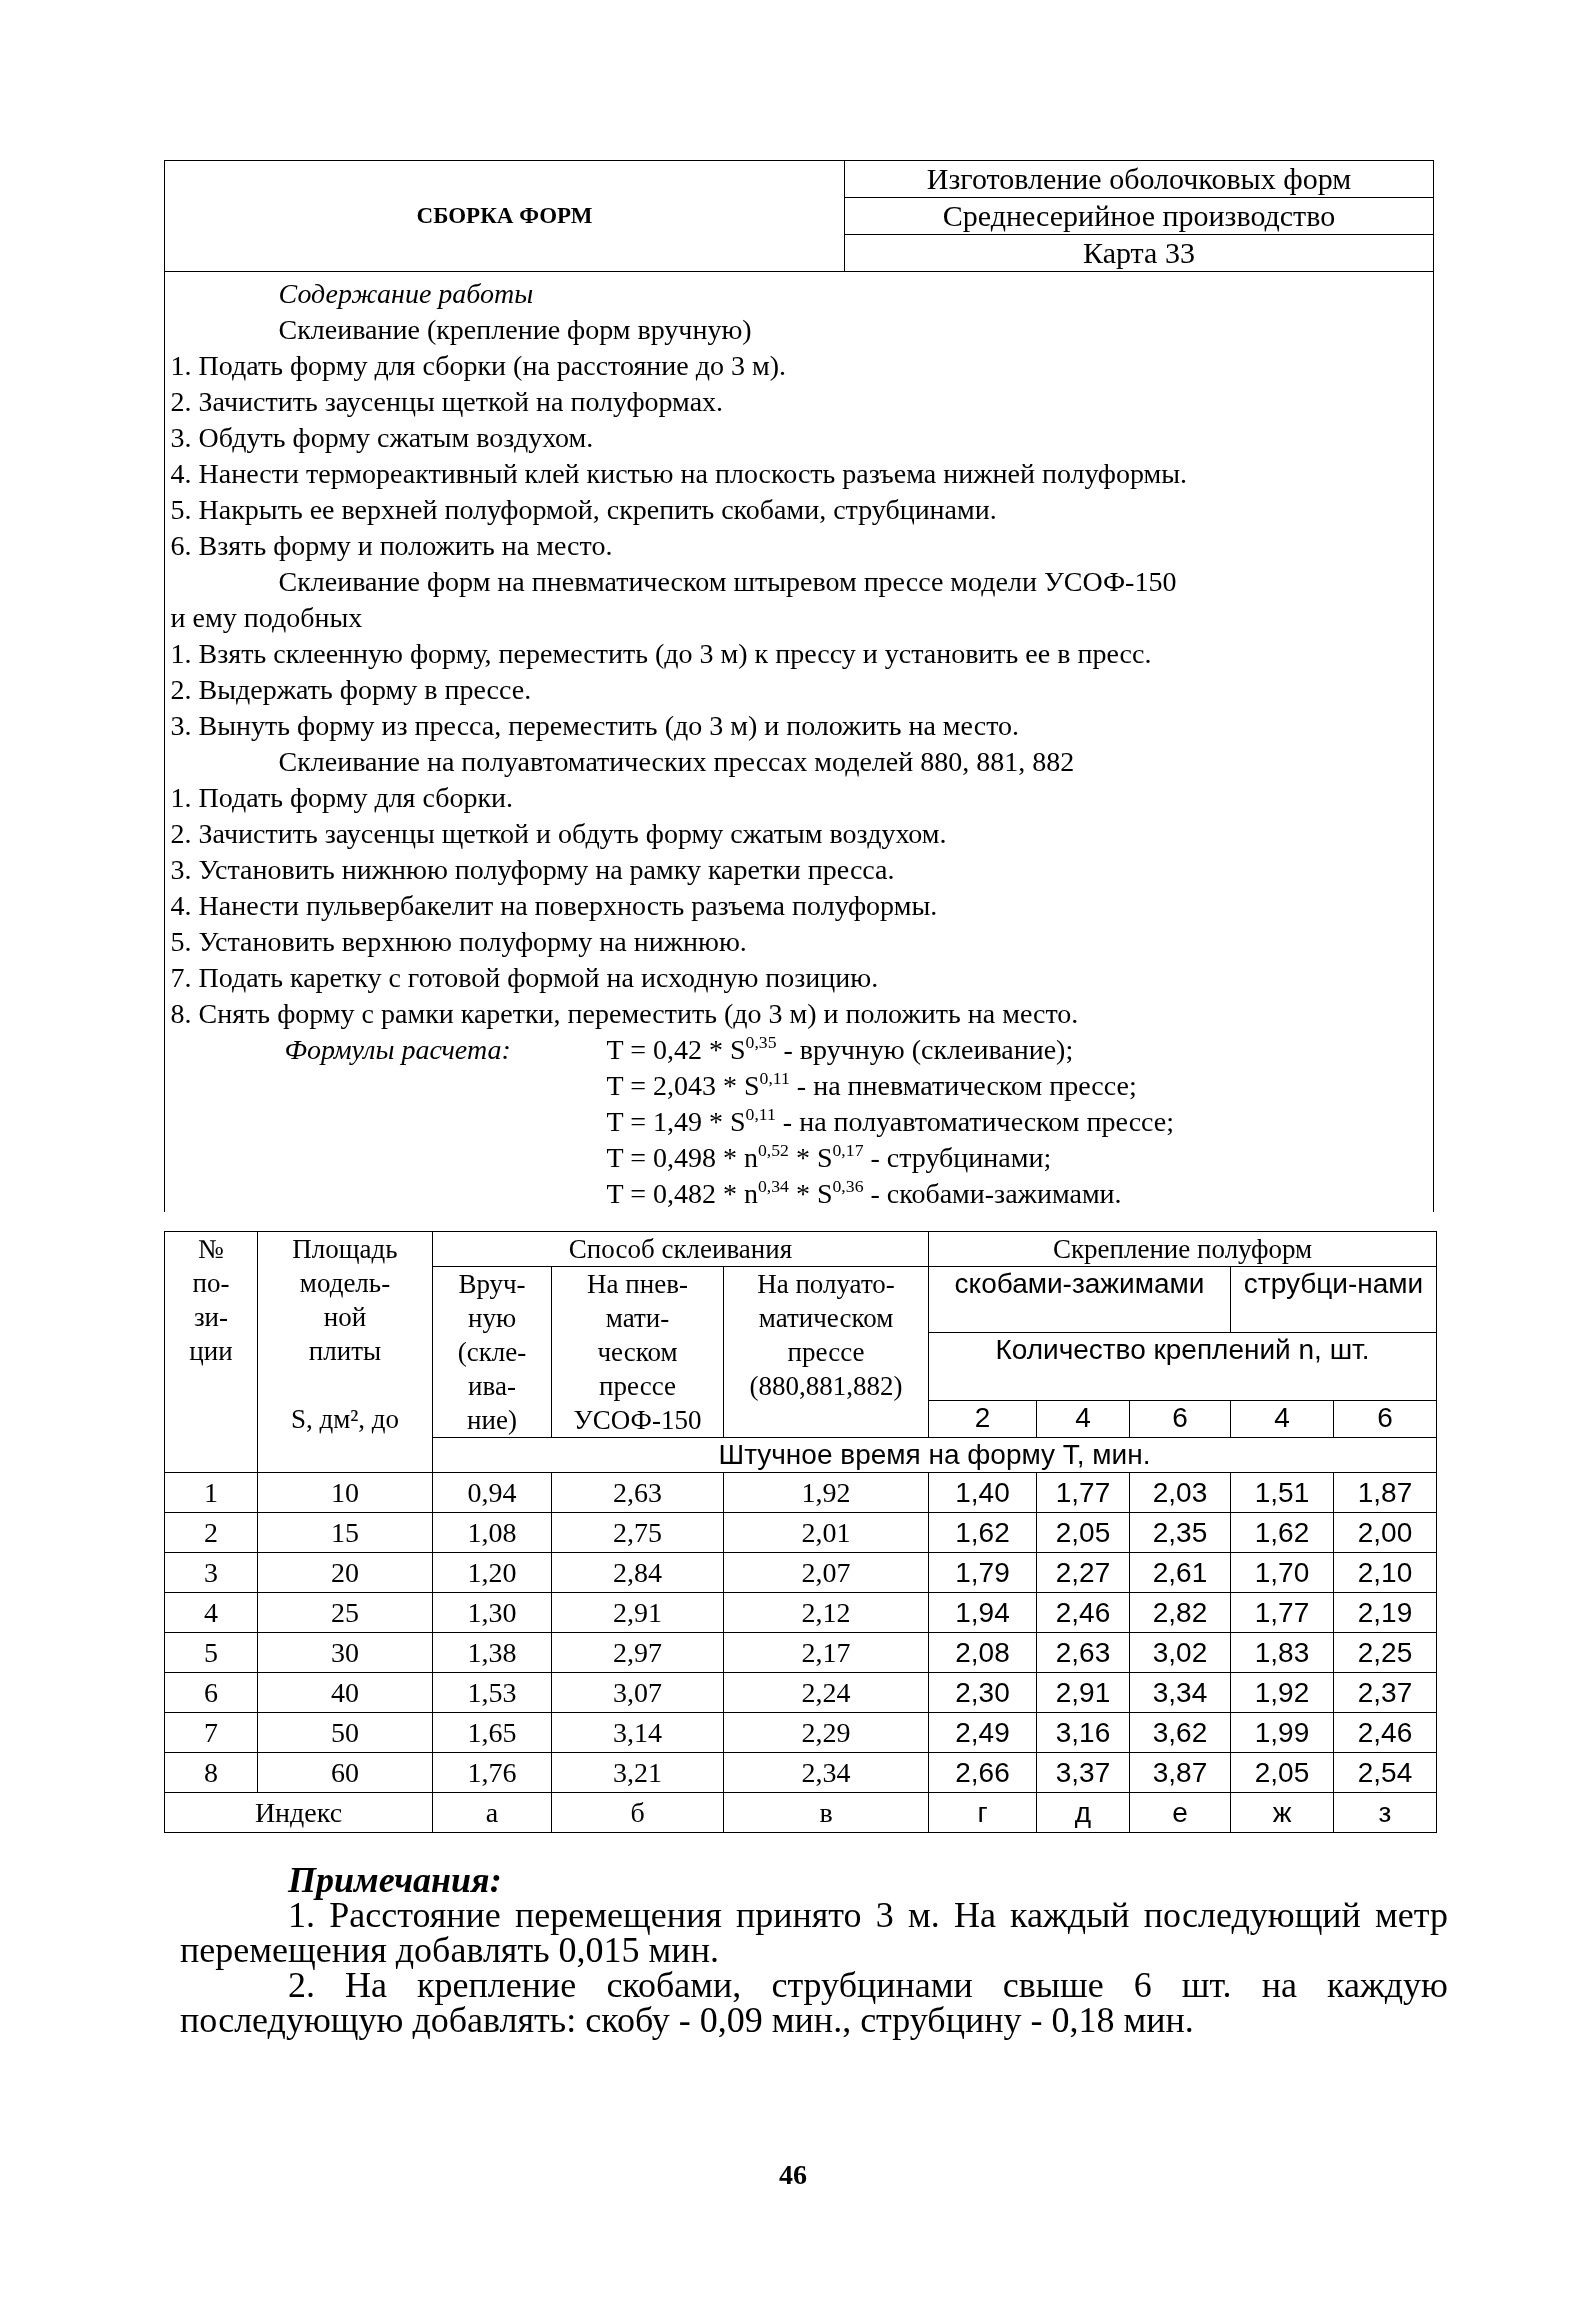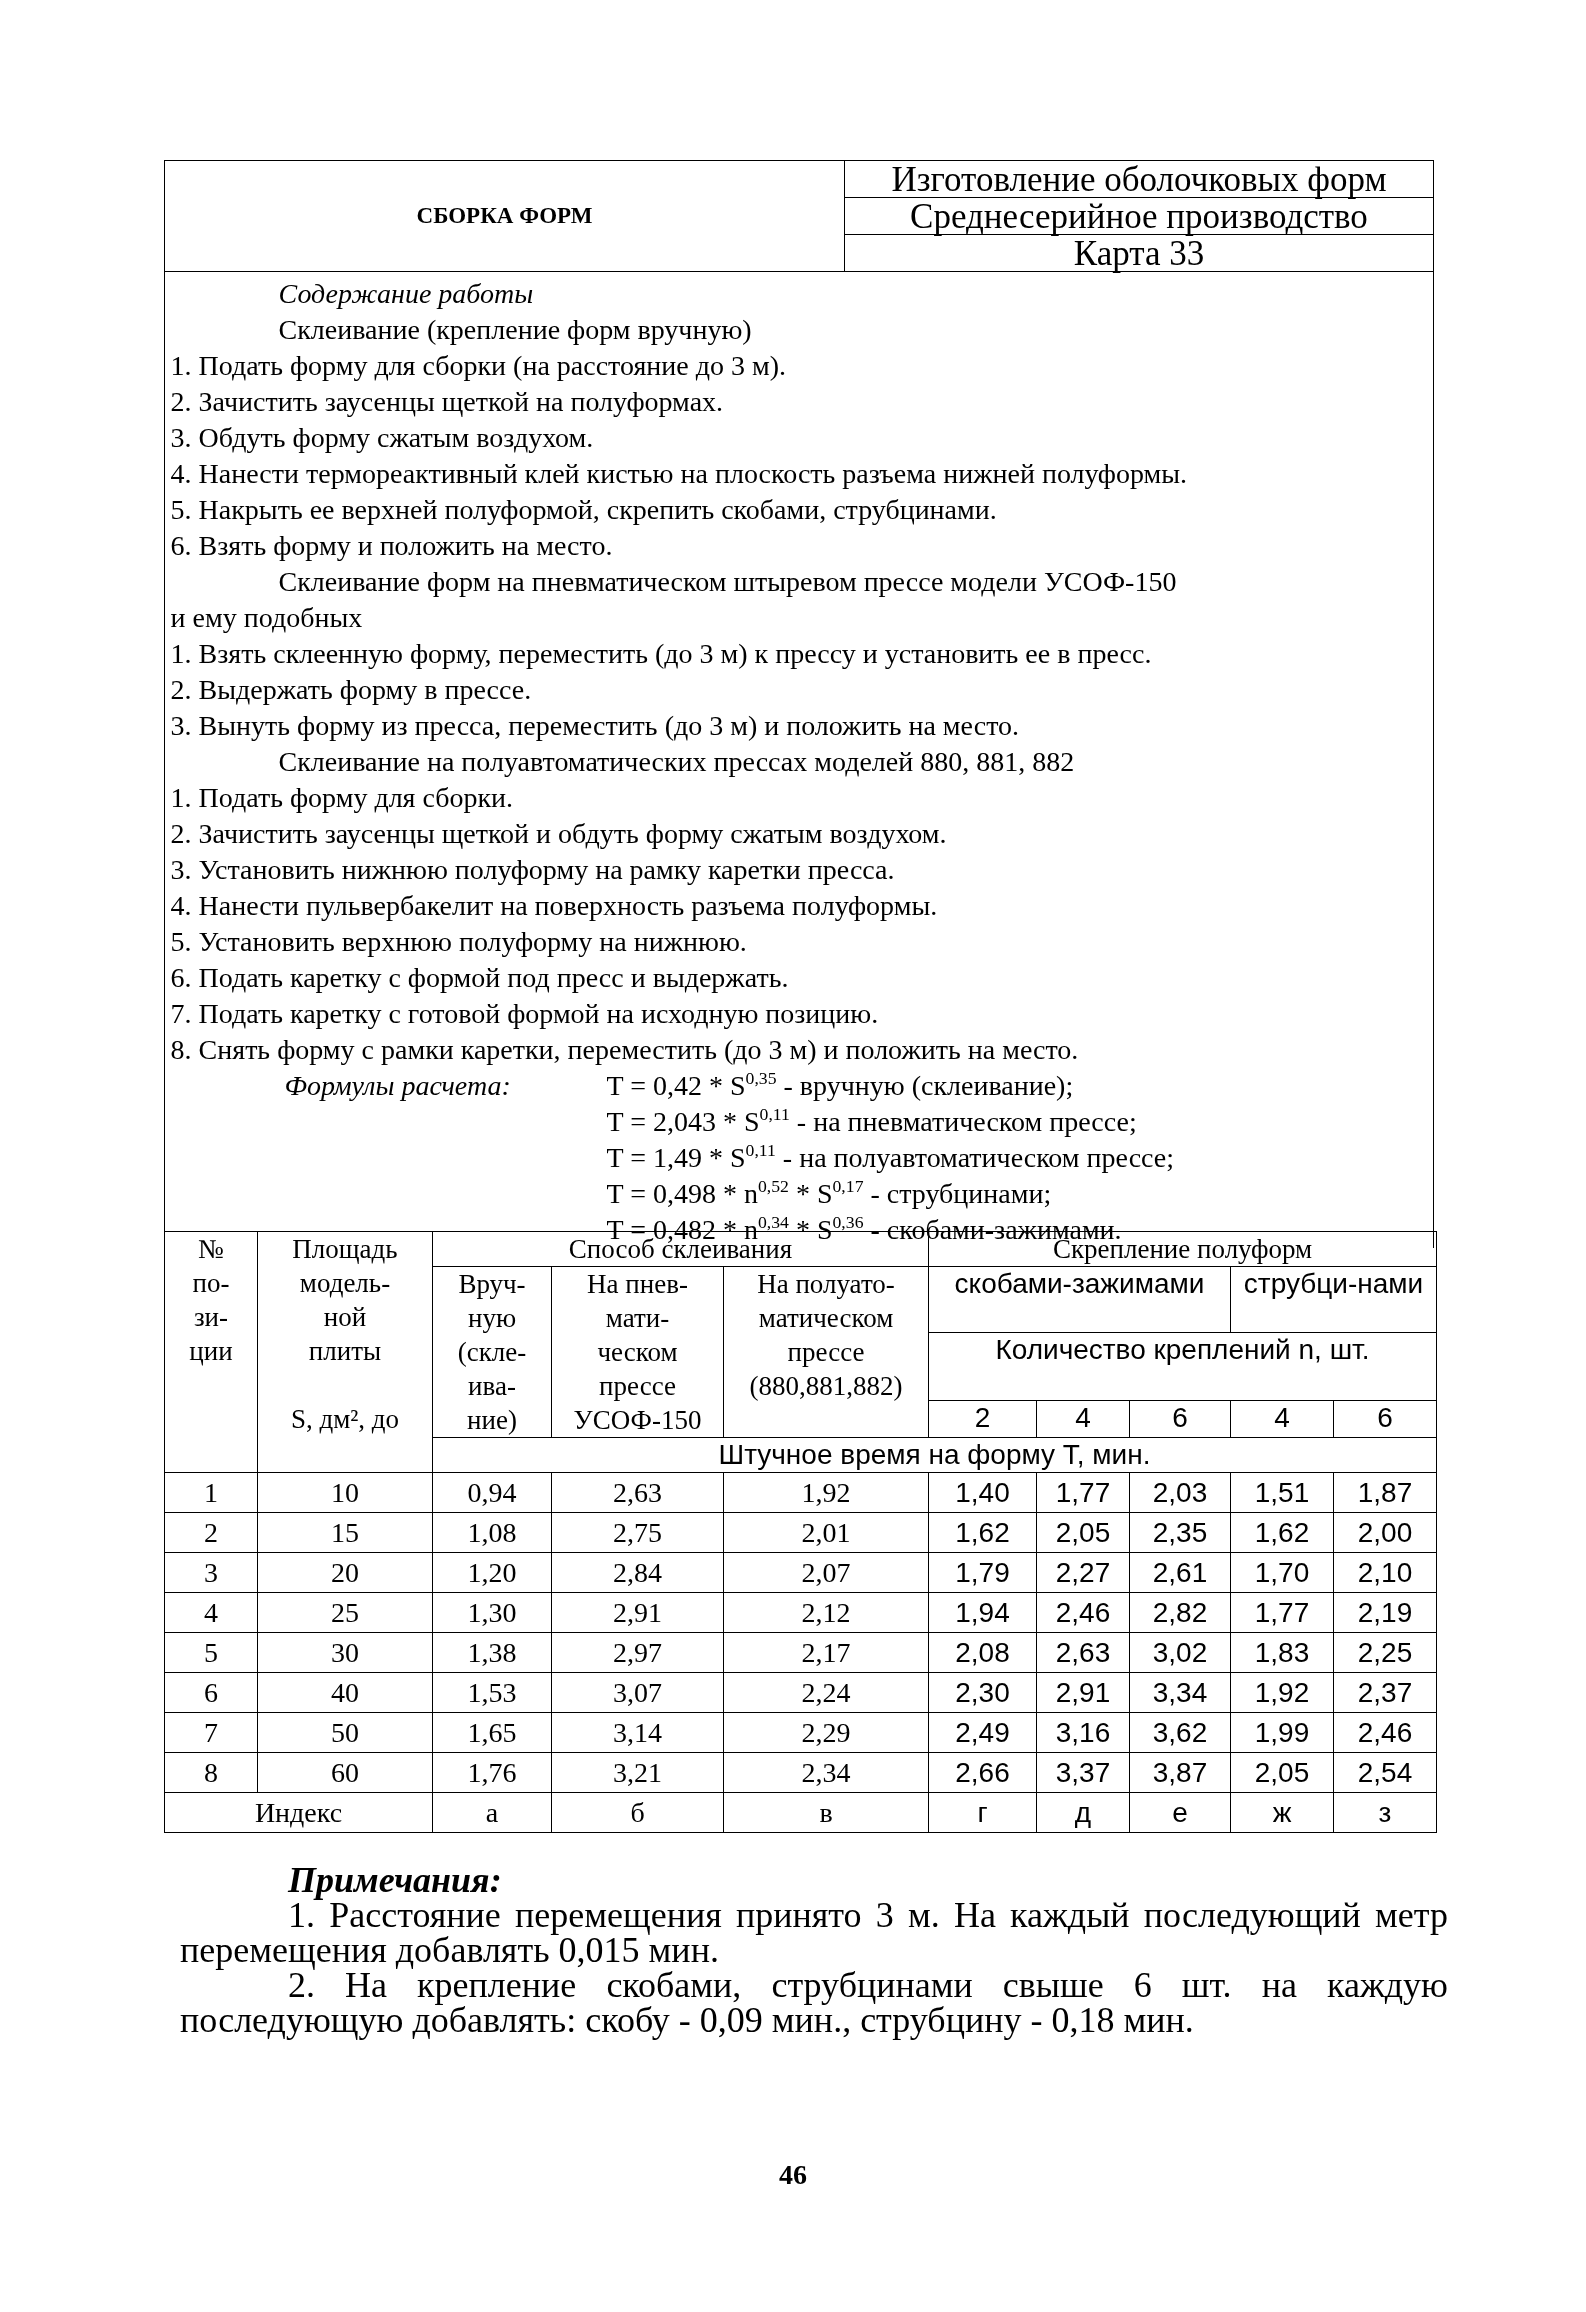--- a/index.html
+++ b/index.html
@@ -13,21 +13,21 @@
   }
   .hdr { display: flex; border-bottom: 1.9px solid #000; height: 110px; }
   .hdr-left {
     width: 679px; border-right: 1.9px solid #000; display: flex;
     align-items: center; justify-content: center;
     font-weight: bold; font-size: 23px;
   }
   .hdr-right { flex: 1; display: flex; flex-direction: column; }
   .hdr-right div {
     flex: 1; border-bottom: 1.9px solid #000; display: flex; align-items: center;
-    justify-content: center; font-size: 35px; line-height: 1;
+    justify-content: center; font-size: 30px; line-height: 1;
   }
   .hdr-right div:last-child { border-bottom: none; }
   .content { padding: 3.7px 0 0 5.6px; font-size: 28px; line-height: 36px; }
   .content p { margin: 0; }
   .ind { padding-left: 108px; }
   .it { font-style: italic; }
   .b { font-weight: normal; }
   .formulas { display: flex; }
   .formulas .lbl { width: 324px; padding-left: 108px; box-sizing: border-box; font-style: italic; padding-left: 114px; width: 436px; }
   .formulas .list { flex: 1; }
@@ -82,21 +82,20 @@
     <p>1. Взять склеенную форму, переместить (до 3 м) к прессу и установить ее в пресс.</p>
     <p>2. Выдержать форму в прессе.</p>
     <p>3. Вынуть форму из пресса, переместить (до 3 м) и положить на место.</p>
 
     <p class="ind b">Склеивание на полуавтоматических прессах моделей 880, 881, 882</p>
     <p>1. Подать форму для сборки.</p>
     <p>2. Зачистить заусенцы щеткой и обдуть форму сжатым воздухом.</p>
     <p>3. Установить нижнюю полуформу на рамку каретки пресса.</p>
     <p>4. Нанести пульвербакелит на поверхность разъема полуформы.</p>
     <p>5. Установить верхнюю полуформу на нижнюю.</p>
-    <p>6. Подать каретку с формой под пресс и выдержать.</p>
     <p>7. Подать каретку с готовой формой на исходную позицию.</p>
     <p>8. Снять форму с рамки каретки, переместить (до 3 м) и положить на место.</p>
 
     <div class="formulas">
       <div class="lbl">Формулы расчета:</div>
       <div class="list">
         <p><span>T = 0,42 * S</span><sup>0,35</sup><span> - вручную (склеивание);</span></p>
         <p><span>T = 2,043 * S</span><sup>0,11</sup><span> - на пневматическом прессе;</span></p>
         <p><span>T = 1,49 * S</span><sup>0,11</sup><span> - на полуавтоматическом прессе;</span></p>
         <p><span>T = 0,498 * n</span><sup>0,52</sup><span> * S</span><sup>0,17</sup><span> - струбцинами;</span></p>

